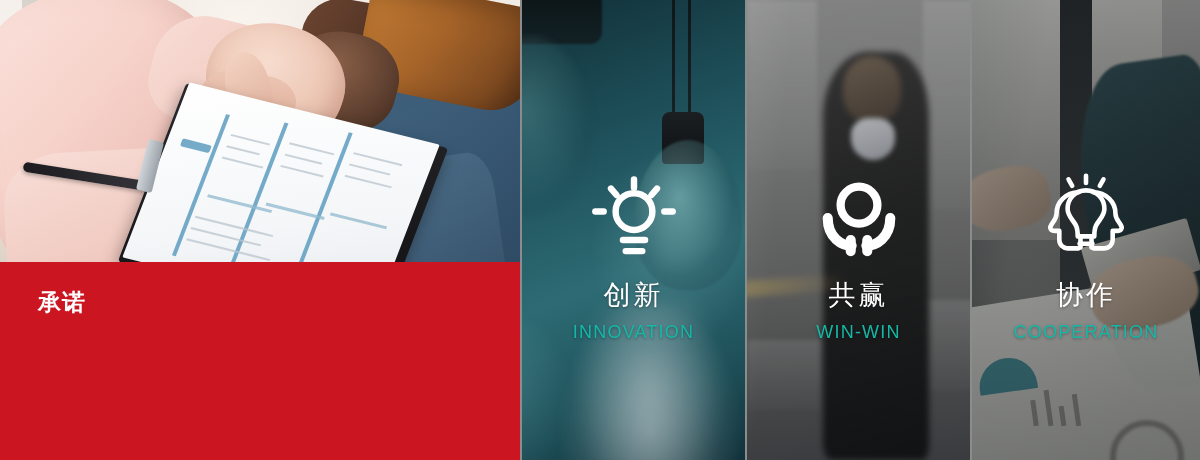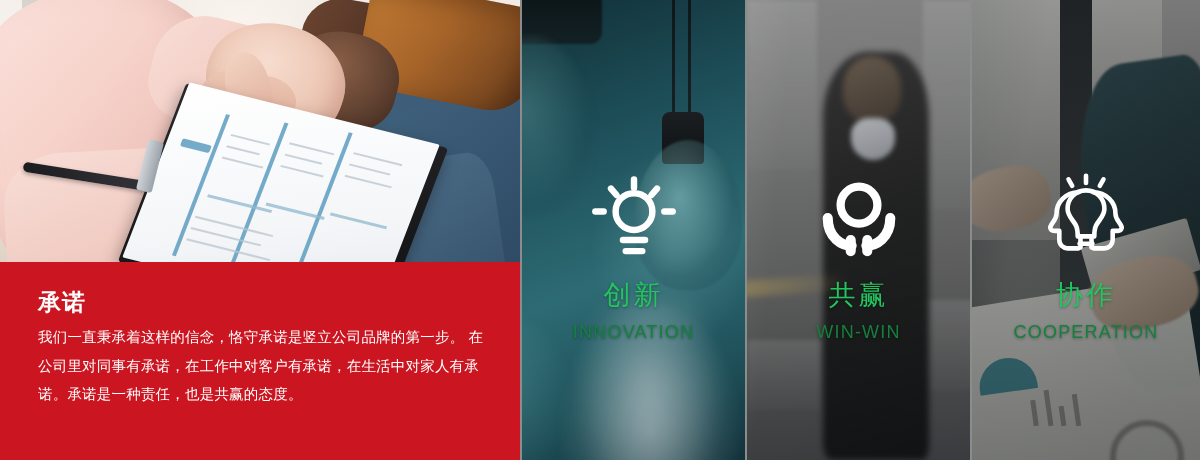--- a/index.html
+++ b/index.html
@@ -420,29 +420,29 @@
     width: 100%;
     display: flex;
     flex-direction: column;
     align-items: center;
     padding-top: 172px;
   }
   .value-icon { width: 92px; height: 92px; display: block; }
   .value-cn {
     margin-top: 18px;
     font-size: 27px;
-    color: #22c55e;
+    color: #ffffff;
     letter-spacing: 3px;
     line-height: 1;
     text-shadow: 0 1px 3px rgba(0,0,0,.35);
   }
   .value-en {
     margin-top: 14px;
     font-size: 18px;
-    color: #15803d;
+    color: #14b8a6;
     letter-spacing: 1.2px;
     line-height: 1;
     text-shadow: 0 1px 3px rgba(0,0,0,.35);
   }
 </style>
 </head>
 <body>
 
 <div class="stage">
 
@@ -492,21 +492,20 @@
         <div class="accent" style="left:14px;top:56px;width:30px;height:8px;border-radius:2px;"></div>
       </div>
       <div class="clip-metal"></div>
       <div class="hand-man"></div>
 
       <div class="photo-shade"></div>
     </div>
 
     <div class="red-band">
       <h2 class="commit-title">承诺</h2>
-      <p class="commit-body">我们一直秉承着这样的信念，恪守承诺是竖立公司品牌的第一步。 在公司里对同事有承诺，在工作中对客户有承诺，在生活中对家人有承诺。承诺是一种责任，也是共赢的态度。</p>
     </div>
   </section>
 
   <section class="value-panel panel-innovation">
     <div class="bg bg-innovation">
       <div class="bulb-dark-top"></div>
       <div class="bulb-ghost"></div>
       <div class="bulb-ghost2"></div>
       <div class="bulb-cord c1"></div>
       <div class="bulb-cord c2"></div>

